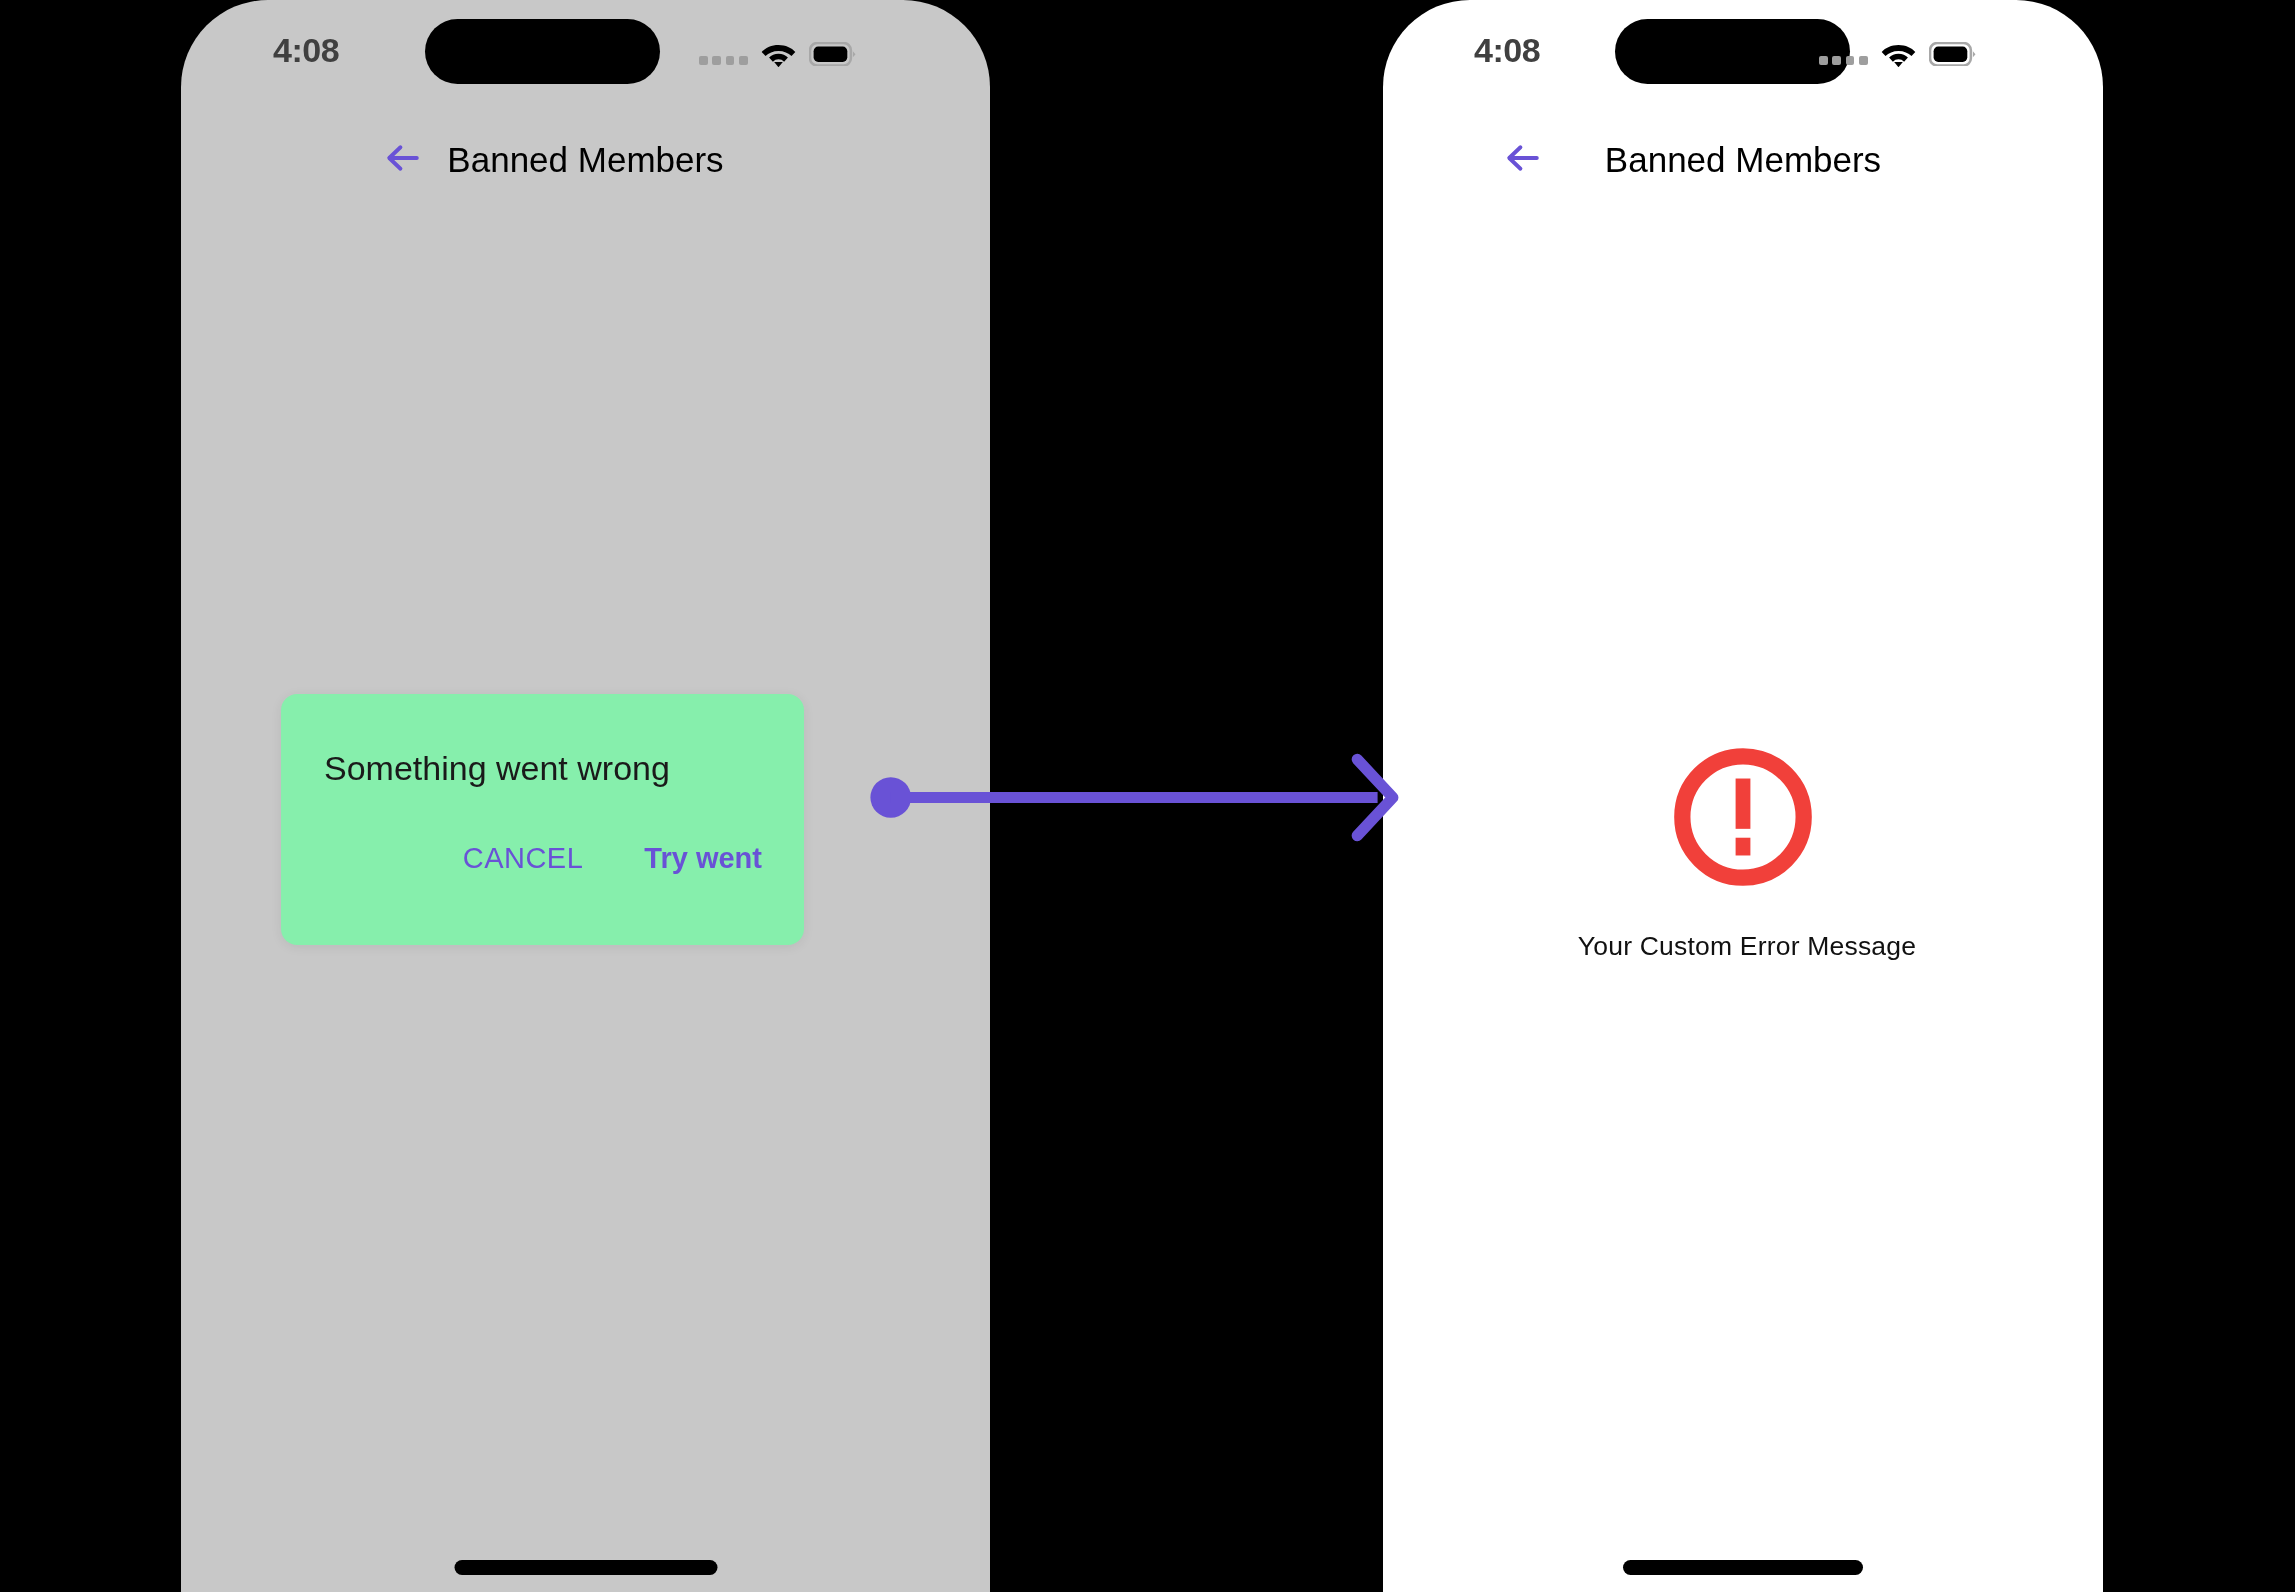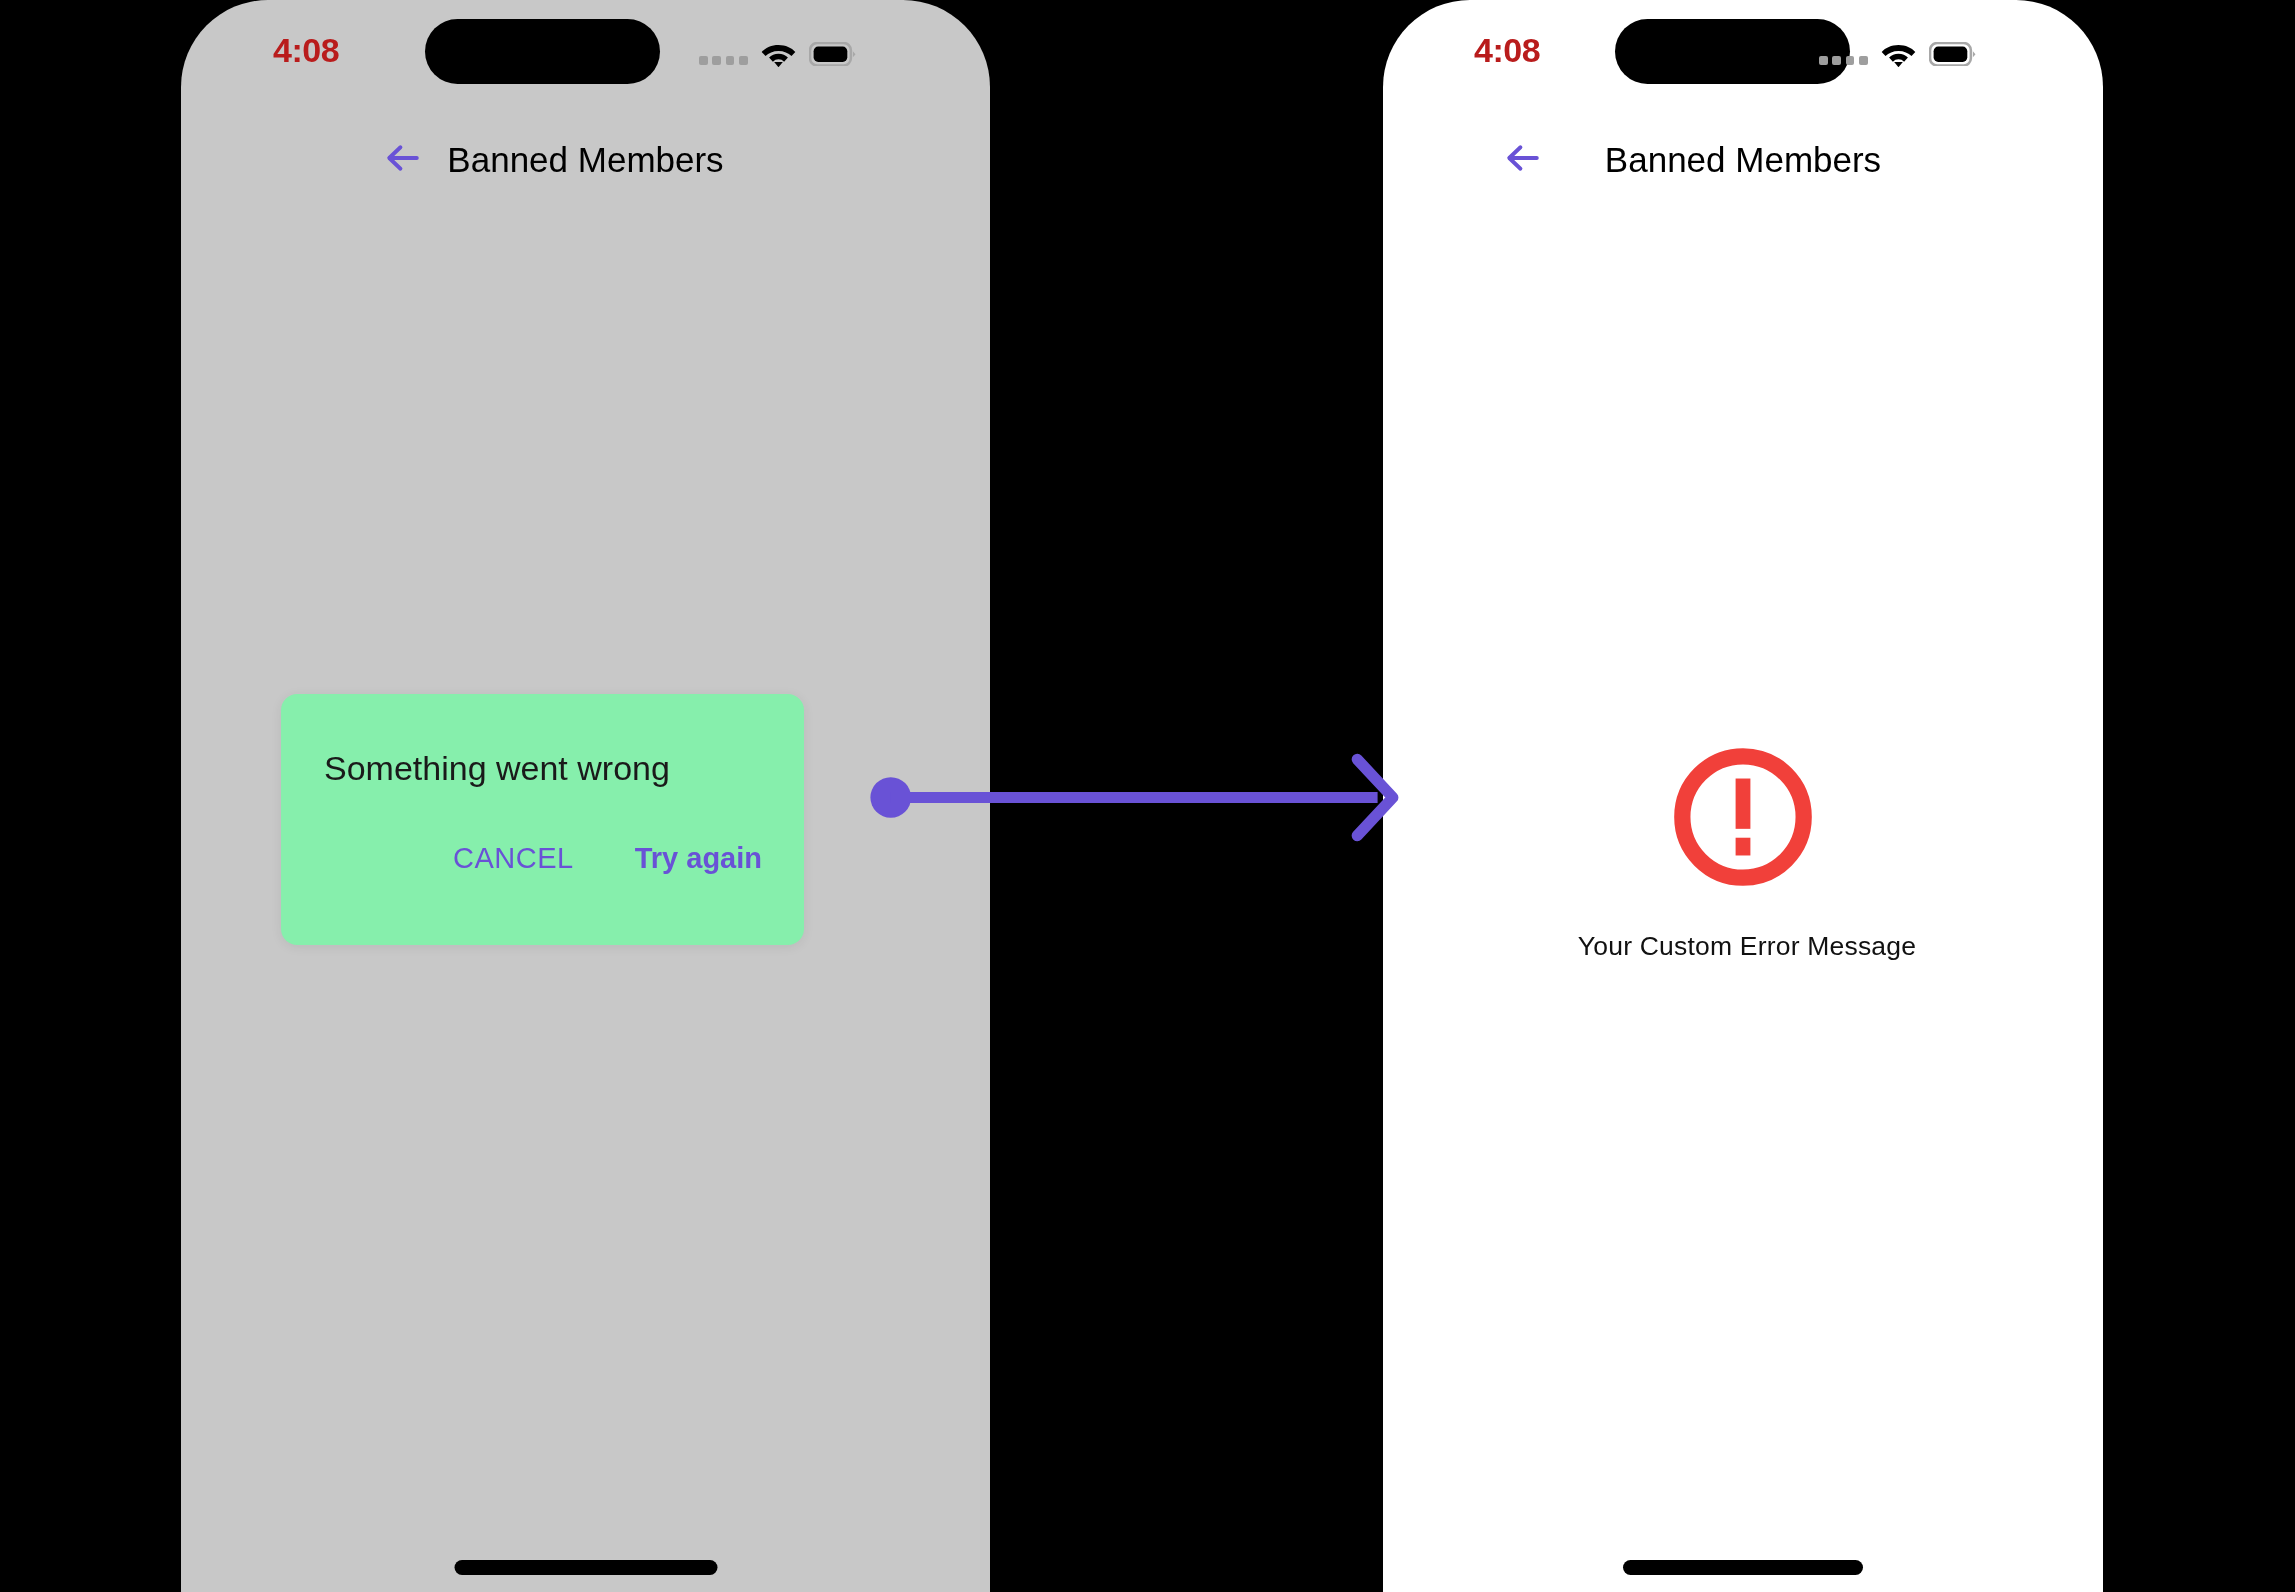--- a/index.html
+++ b/index.html
@@ -40,21 +40,21 @@
     top: 0;
     left: 0;
     right: 0;
     height: 107px;
   }
   .status-time {
     position: absolute;
     top: 31px;
     font-size: 34px;
     font-weight: 700;
-    color: #b91c1c;
+    color: #404040;
     letter-spacing: -0.5px;
   }
   #phone-left .status-time { left: 92px; }
   #phone-right .status-time { left: 91px; }
 
   .dynamic-island {
     position: absolute;
     top: 19.4px;
     background: #000000;
     border-radius: 33px;
@@ -257,21 +257,21 @@
       <path d="M40 22 L18 43 L40 64" fill="none" stroke="#6952D6" stroke-width="7.5" stroke-linecap="round" stroke-linejoin="round"></path>
       <path d="M19 43 L72 43" fill="none" stroke="#6952D6" stroke-width="7.5" stroke-linecap="round"></path>
     </svg>
     <div class="nav-title">Banned Members</div>
   </div>
 
   <div id="error-dialog">
     <div id="dialog-title">Something went wrong</div>
     <div id="dialog-actions">
       <button class="dialog-btn" id="cancel-button">CANCEL</button>
-      <button class="dialog-btn" id="try-again-button">Try again</button>
+      <button class="dialog-btn" id="try-again-button">Try went</button>
     </div>
   </div>
 
   <div class="home-indicator"></div>
 </div>
 
 <div class="phone" id="phone-right">
 
   <div class="status-bar">
     <div class="status-time">4:08</div>

